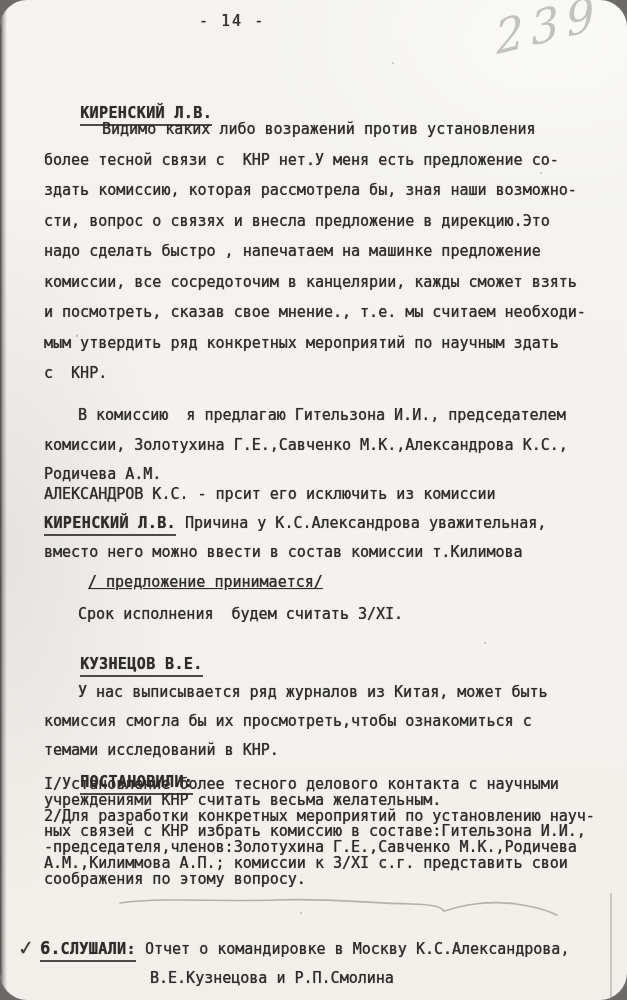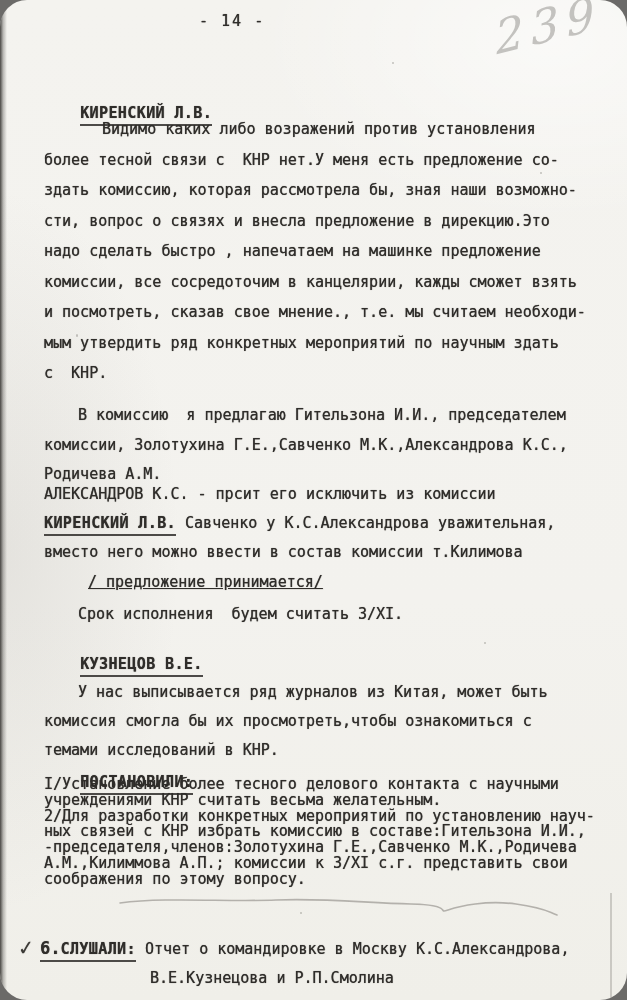--- a/index.html
+++ b/index.html
@@ -88,21 +88,21 @@
   </div>
 
   <div class="block" style="left:44px; top:387px; line-height:29.5px;">
     <div class="ln ind34">В комиссию  я предлагаю Гительзона И.И., председателем</div>
     <div class="ln">комиссии, Золотухина Г.Е.,Савченко М.К.,Александрова К.С.,</div>
     <div class="ln">Родичева А.М.</div>
   </div>
 
   <div class="t" style="left:44px; top:484px;">АЛЕКСАНДРОВ К.С. - прсит его исключить из комиссии</div>
 
-  <div class="t" style="left:44px; top:513px;"><span class="hd ul">КИРЕНСКИЙ Л.В.</span><span> Савченко у К.С.Александрова уважительная,</span></div>
+  <div class="t" style="left:44px; top:513px;"><span class="hd ul">КИРЕНСКИЙ Л.В.</span><span> Причина у К.С.Александрова уважительная,</span></div>
 
   <div class="t" style="left:44px; top:542px;">вместо него можно ввести в состав комиссии т.Килимова</div>
 
   <div class="t" style="left:88px; top:572px;text-decoration:underline;">/ предложение принимается/</div>
 
   <div class="t" style="left:78px; top:604px;">Срок исполнения  будем считать 3/ХI.</div>
 
   <div class="t" style="left:44px; top:633px;">
     <span class="hd ul">КУЗНЕЦОВ В.Е.</span>
   </div>

